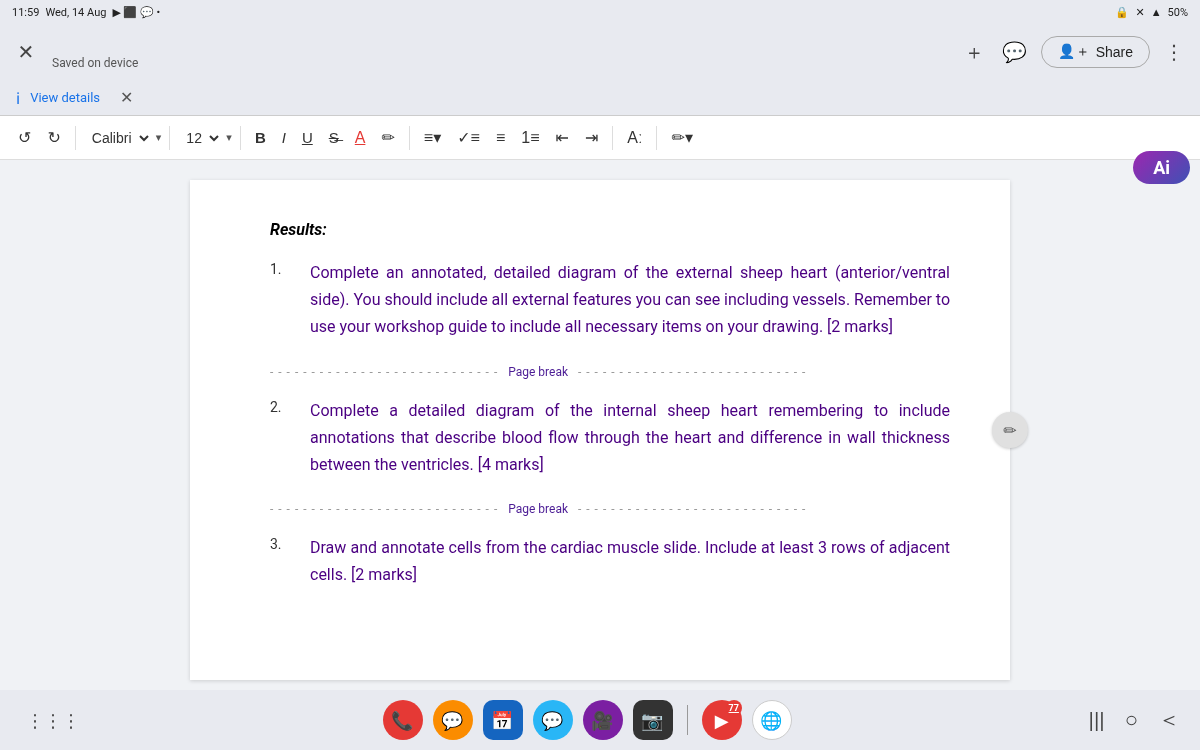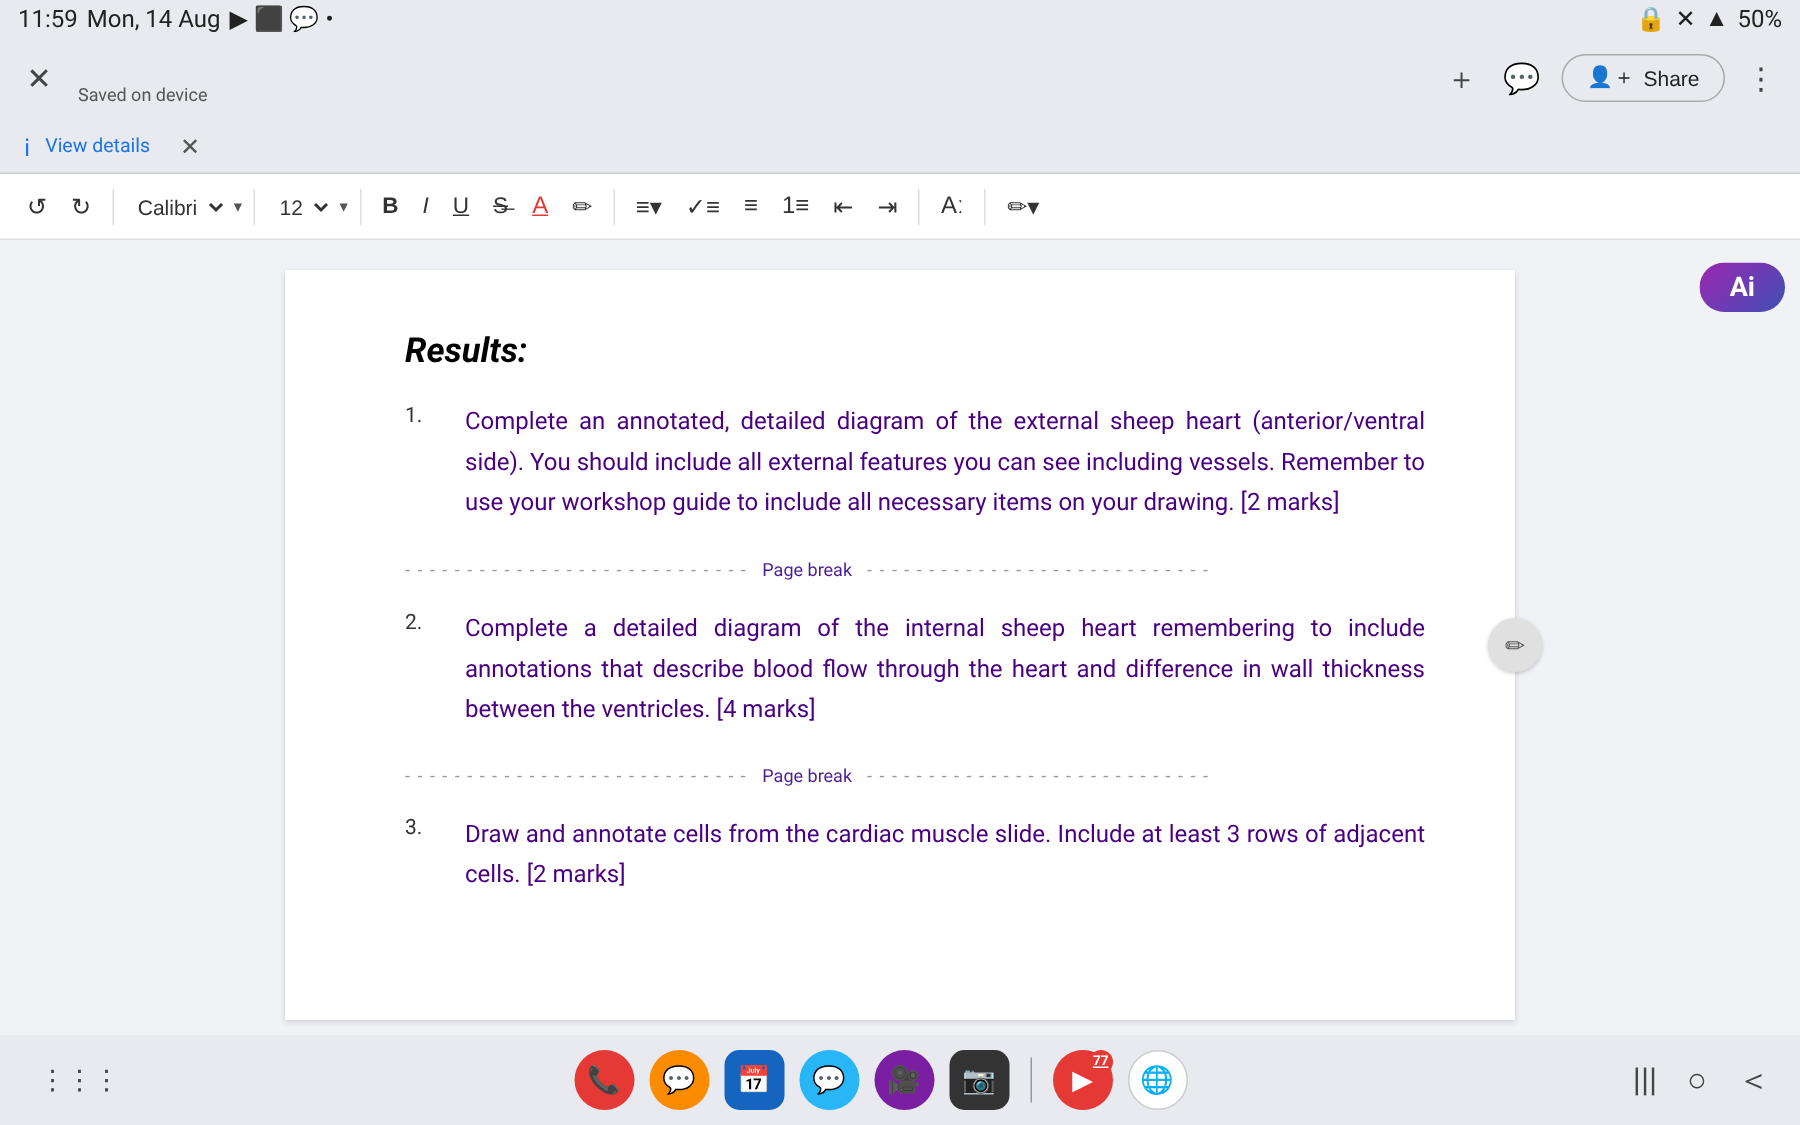--- a/index.html
+++ b/index.html
@@ -13,21 +13,21 @@
       flex-direction: column;
     }
 
     
     .status-bar {
       background: #e8eaf0;
       display: flex;
       justify-content: space-between;
       align-items: center;
       padding: 4px 12px;
-      font-size: 16px;
+      font-size: 11px;
       color: #222;
       height: 24px;
     }
     .status-left { display: flex; align-items: center; gap: 6px; }
     .status-right { display: flex; align-items: center; gap: 6px; }
 
     
     .title-bar {
       background: #e8eaf0;
       display: flex;
@@ -154,21 +154,21 @@
     .doc-page {
       background: #fff;
       width: 820px;
       min-height: 500px;
       padding: 40px 60px 40px 80px;
       box-shadow: 0 1px 4px rgba(0,0,0,0.15);
       position: relative;
     }
 
     .doc-results-heading {
-      font-size: 23px;
+      font-size: 16px;
       font-weight: bold;
       font-style: italic;
       color: #000;
       margin-bottom: 20px;
     }
 
     .doc-list {
       list-style: none;
       padding: 0;
     }
@@ -300,30 +300,29 @@
       background: linear-gradient(135deg, #9c27b0, #3f51b5);
       border-radius: 20px;
       padding: 6px 20px;
       color: #fff;
       font-size: 18px;
       font-weight: bold;
       cursor: pointer;
       display: flex;
       align-items: center;
       gap: 4px;
-      margin-top: 24px;
     }
   </style>
 </head>
 <body>
 
 <div class="status-bar">
   <div class="status-left">
     <span>11:59</span>
-    <span>Mon, 14 Aug</span>
+    <span>Wed, 14 Aug</span>
     <span>▶ ⬛ 💬 •</span>
   </div>
   <div class="status-right">
     <span>🔒</span>
     <span>✕</span>
     <span>▲</span>
     <span>50%</span>
   </div>
 </div>
 

